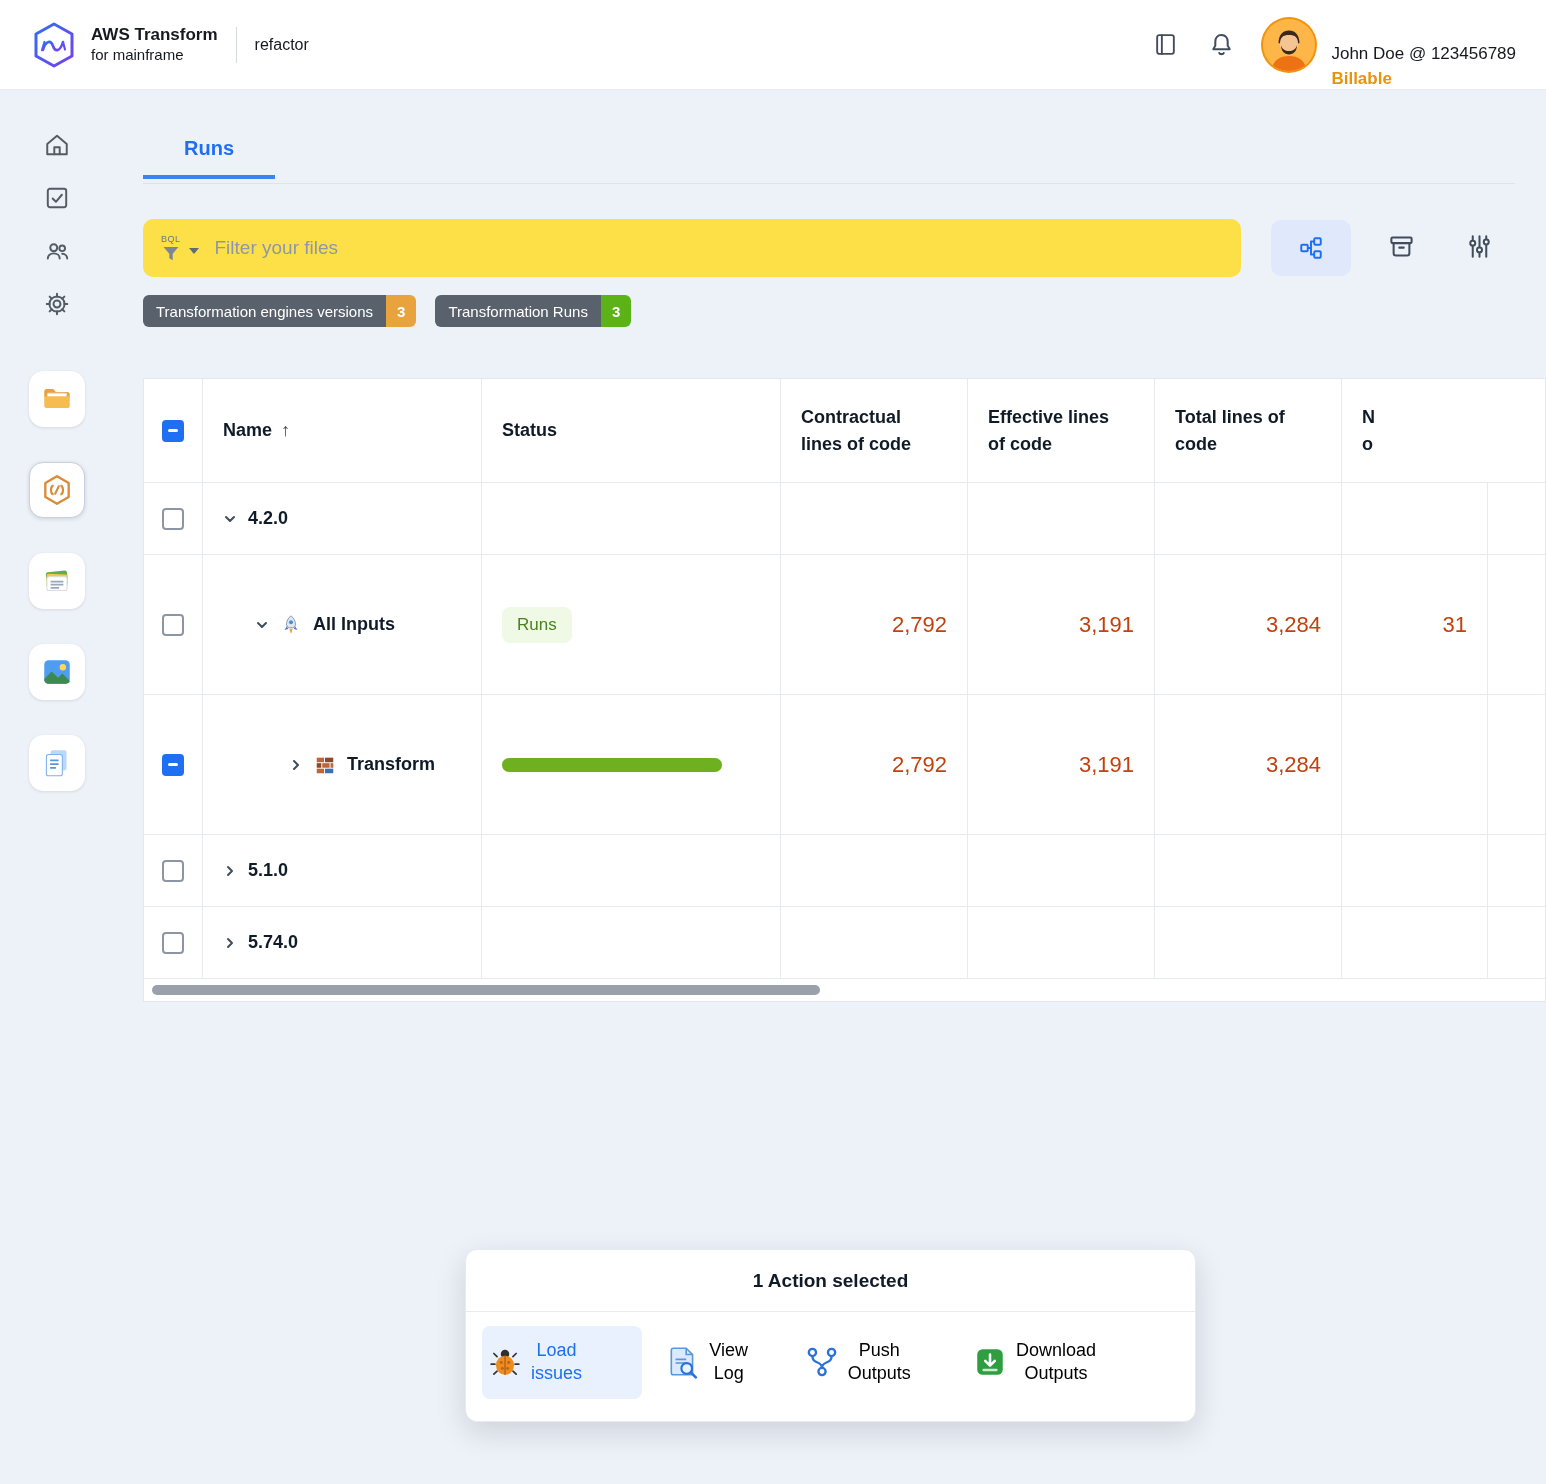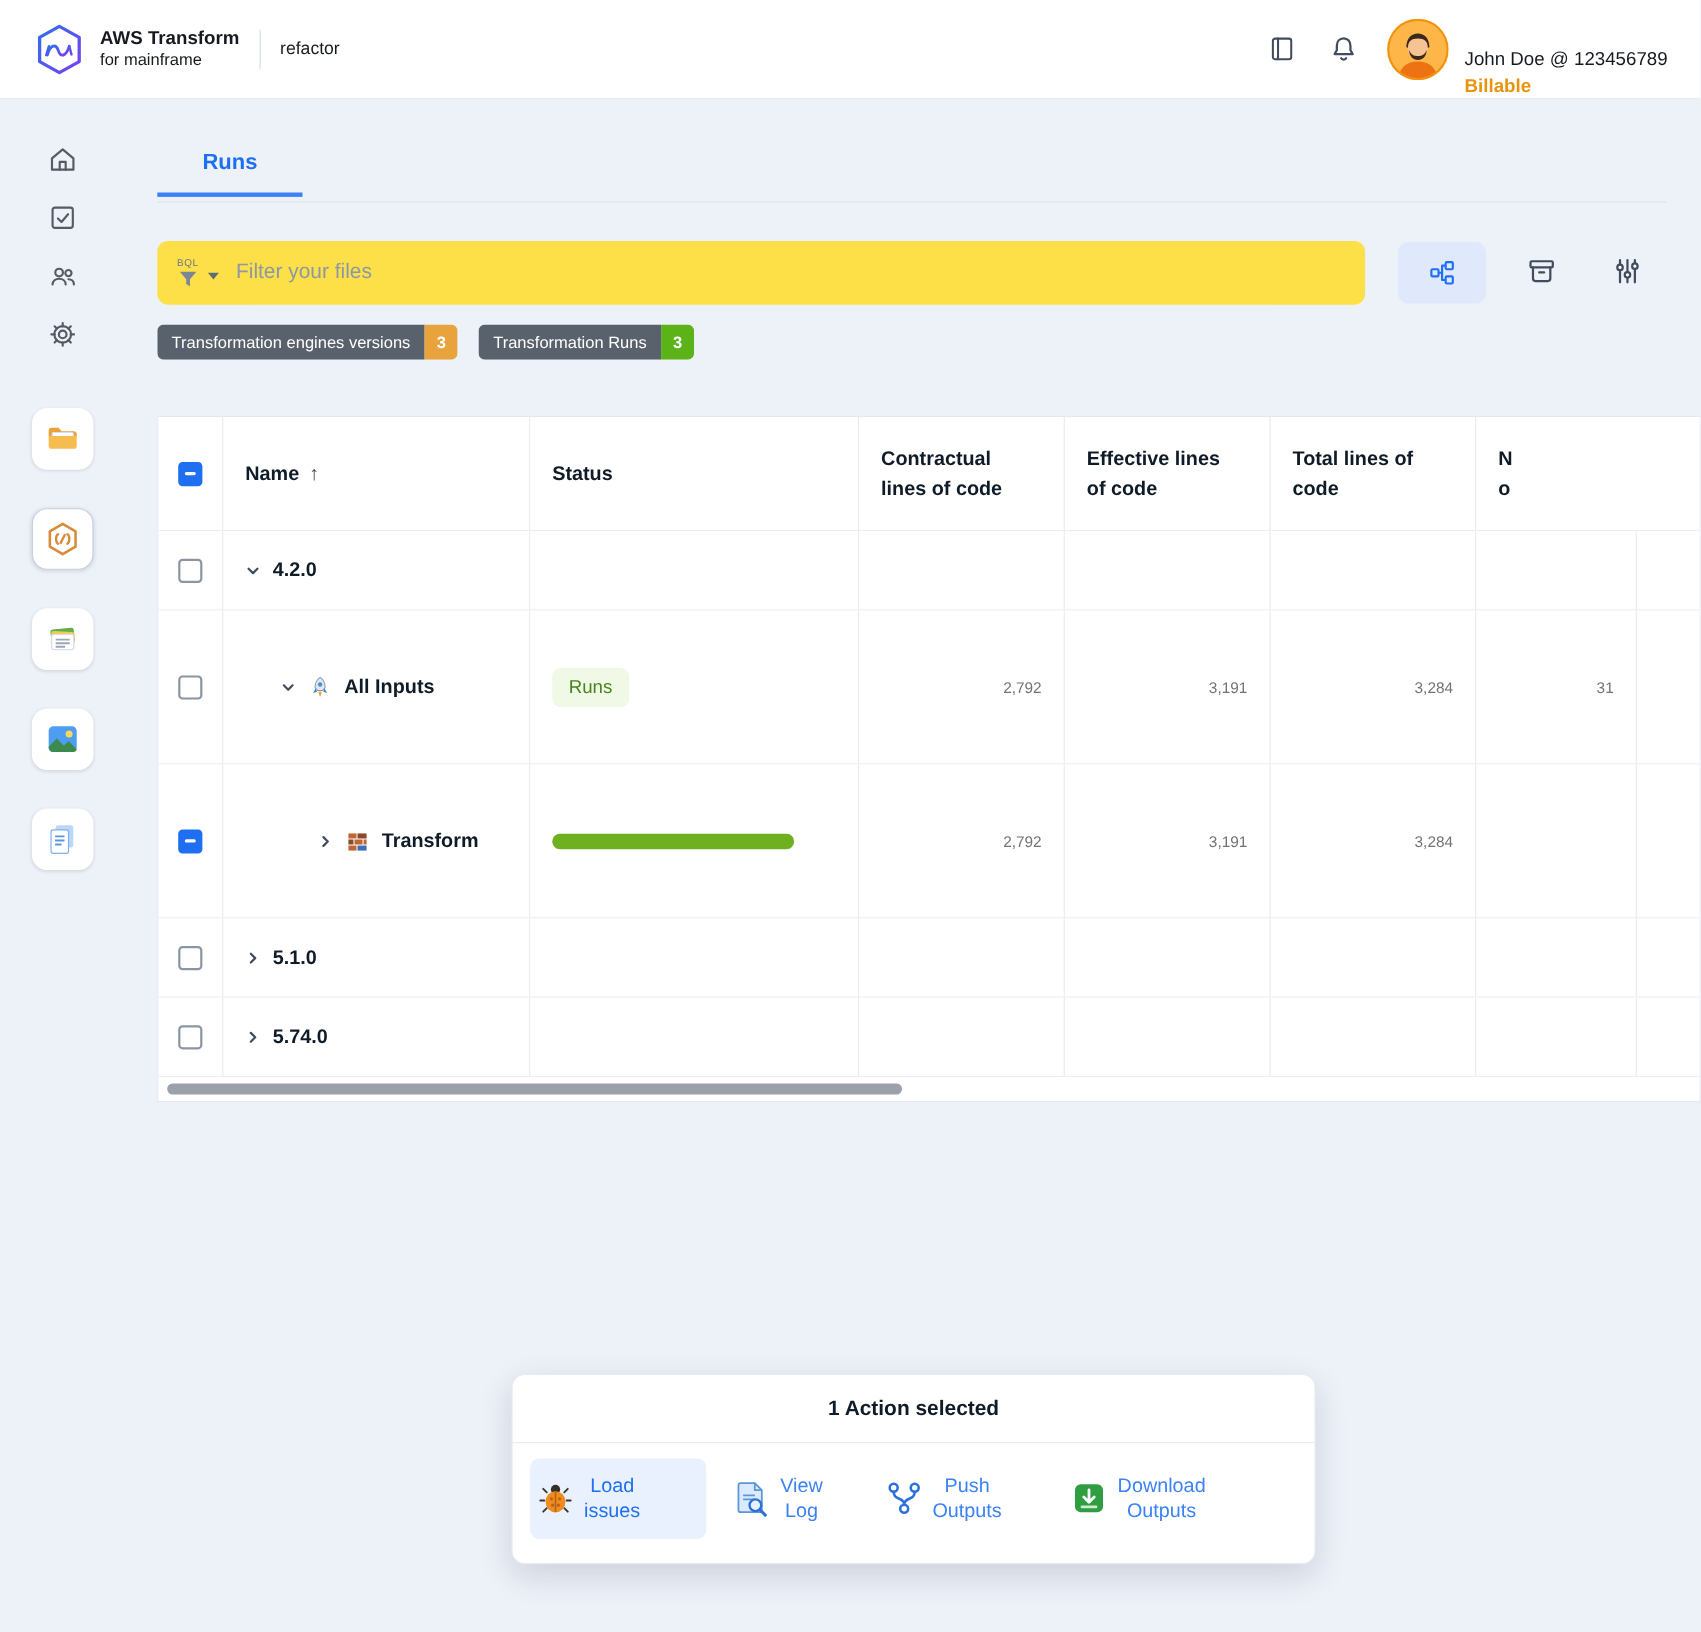--- a/index.html
+++ b/index.html
@@ -72,21 +72,21 @@
   .c1 { width:279px; padding-left:20px; }
   .c2 { width:299px; padding-left:20px; }
   .c3, .c4, .c5 { width:187px; justify-content:flex-end; padding-right:20px; }
   .c6 { width:146px; justify-content:flex-end; padding-right:20px; }
   .c7 { width:207px; padding-left:20px; }
   .thead { height:104px; }
   .th { font-weight:700; font-size:18px; color:#101b28; line-height:1.45; }
   .th .hl { display:block; }
   .h72  { height:72px; }
   .h140 { height:140px; }
-  .num { font-size:14px; font-weight:500; color:#737373;margin-left:35px; }
+  .num { font-size:22px; font-weight:500; color:#c2410c;margin-left:35px; }
   .cb { width:22px; height:22px; border-radius:4px; border:2px solid #8b95a3; background:#fff; cursor:pointer; position:relative; }
   .cb.ind { background:#1f6ff2; border-color:#1f6ff2; }
   .cb.ind::after { content:""; position:absolute; left:4px; right:4px; top:7px; height:3px; background:#fff; border-radius:2px; }
   .name-wrap { display:flex; align-items:center; gap:11px; font-size:18px; color:#101b28; }
   .fw700 { font-weight:700; }
   .fw600 { font-weight:600; }
   .ind1 { padding-left:52px; }
   .ind2 { padding-left:86px; }
   .chev { display:flex; cursor:pointer; }
   .sort-arrow { font-size:18px; margin-left:9px; color:#3a4453; }
@@ -98,21 +98,21 @@
   
   .panel { position:absolute; left:465px; top:1249px; width:731px; background:#fff; border-radius:12px;
            border:1px solid #e7eaf0; box-shadow:0 10px 30px rgba(15,27,40,.14); overflow:hidden; }
   .panel-title { height:62px; display:flex; align-items:center; justify-content:center; font-size:19px;
                  font-weight:600; color:#101b28; border-bottom:1px solid #e7eaf0; }
   .panel-body { display:flex; justify-content:space-between; padding:14px 28px 22px 16px; }
   .action { display:flex; flex-direction:row; align-items:center; gap:9px; padding:13px 6px;
             border-radius:8px; cursor:pointer; background:none; border:none; }
   .action.selected { background:#e8f1fd; }
   .a-load { width:160px; } .a-view { width:120px; } .a-push { width:150px; } .a-down { width:200px; }
-  .action-label { font-size:18px; text-align:center; color:#3b82f6; line-height:1.3; font-family:"Liberation Sans", sans-serif; }
+  .action-label { font-size:18px; text-align:center; color:#000000; line-height:1.3; font-family:"Liberation Sans", sans-serif; }
   .action-label span { display:block; }
   .action.selected .action-label { color:#1f6ff2; }
 </style>
 </head>
 <body>
 
 <div class="page">
 
   <header class="topbar">
     <div class="brand">

